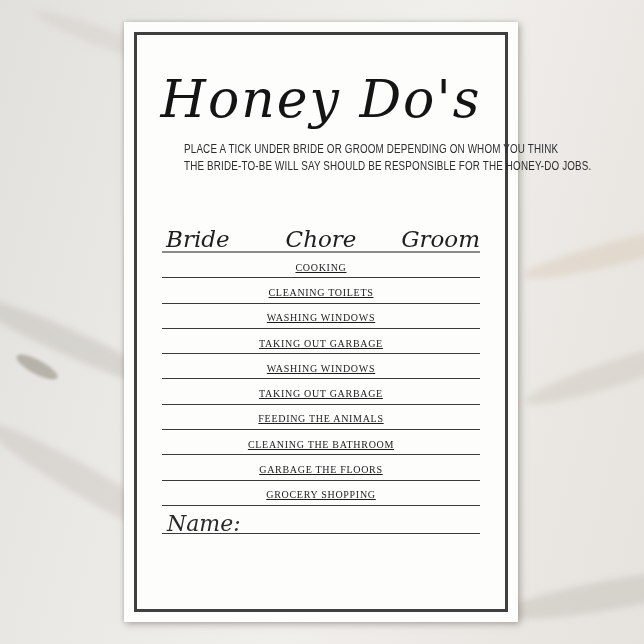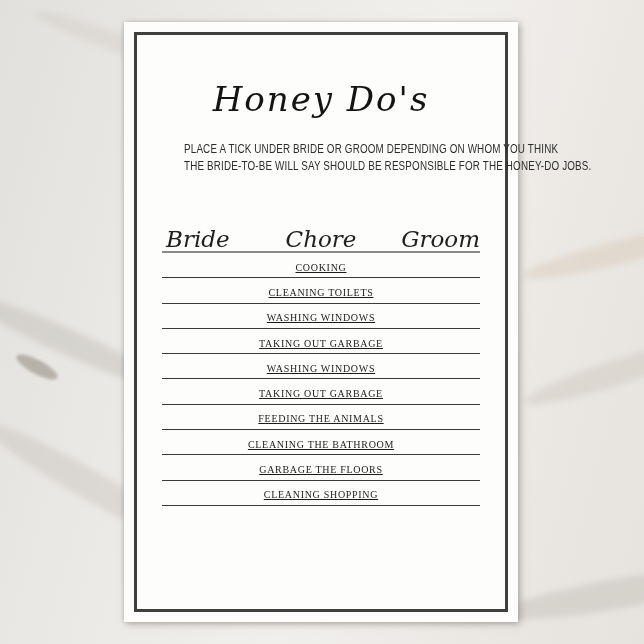--- a/index.html
+++ b/index.html
@@ -26,21 +26,21 @@
   .card{
     position:absolute;left:124px;top:22px;width:394px;height:600px;
     background:var(--card-bg);
     box-shadow:2px 2px 7px rgba(120,115,108,.55), -1px 0 3px rgba(140,135,128,.25);
   }
   .frame{position:absolute;inset:10px;border:3px solid var(--frame);pointer-events:none;}
 
   .title{
     position:absolute;top:46px;left:0;width:100%;text-align:center;
     font-family:"DejaVu Serif",serif;font-style:italic;
-    font-size:34px;line-height:62px;color:#141414;letter-spacing:2px;
+    font-size:52px;line-height:62px;color:#141414;letter-spacing:2px;
   }
   .subtitle{position:absolute;top:119px;left:0;width:100%;text-align:center;color:#2d2d2d;padding-left:27px;}
   .subtitle div{
     font-family:"Liberation Sans",sans-serif;font-size:12px;line-height:17px;
     letter-spacing:.2px;transform:scaleX(.82);white-space:nowrap;
   }
 
   .table{position:absolute;left:38px;top:204px;width:318px;}
   .cols{
     position:relative;height:27px;border-bottom:2px solid var(--header-line);
@@ -115,19 +115,22 @@
           <div class="row">
             <span class="chore-text">FEEDING THE ANIMALS</span>
           </div>
           <div class="row">
             <span class="chore-text">CLEANING THE BATHROOM</span>
           </div>
           <div class="row">
             <span class="chore-text">GARBAGE THE FLOORS</span>
           </div>
           <div class="row">
-            <span class="chore-text">CLEANING SHOPPING</span>
+            <span class="chore-text">GROCERY SHOPPING</span>
           </div>
         </div>
 
+      <div class="name-row">
+        <span class="name-label">Name:</span>
+      </div>
     </div>
   </div>
 </div>
 
 </body></html>

